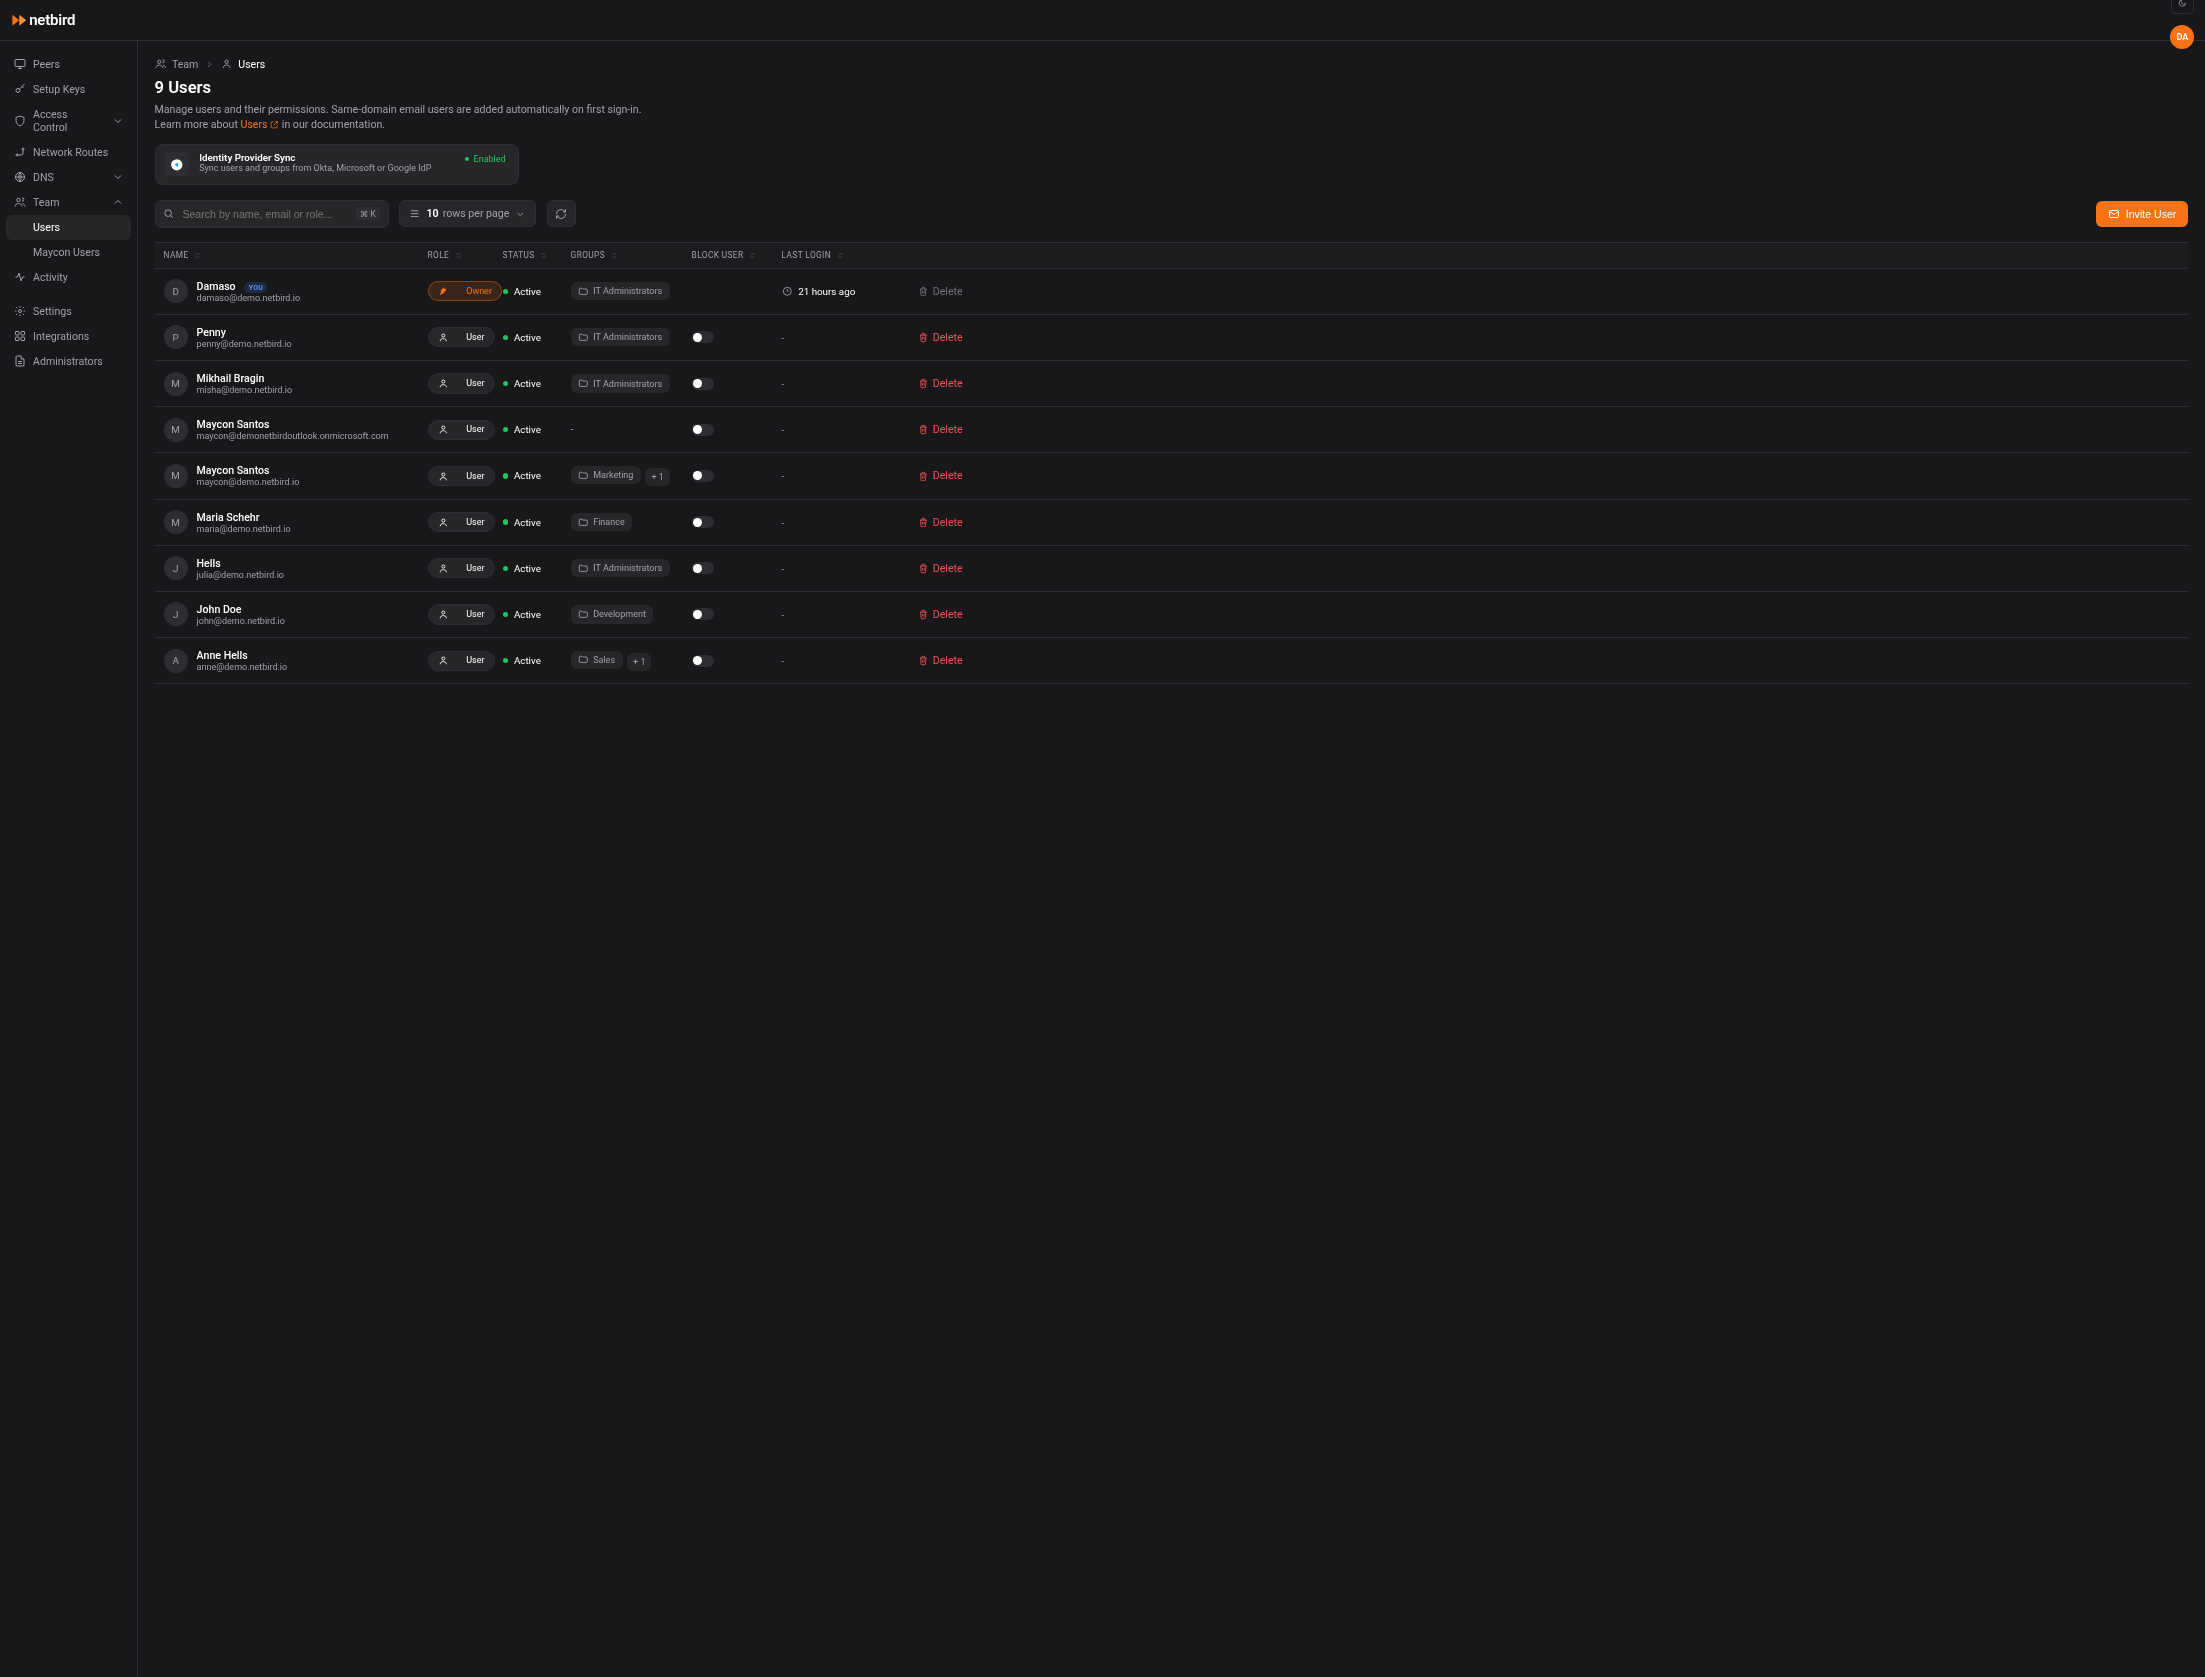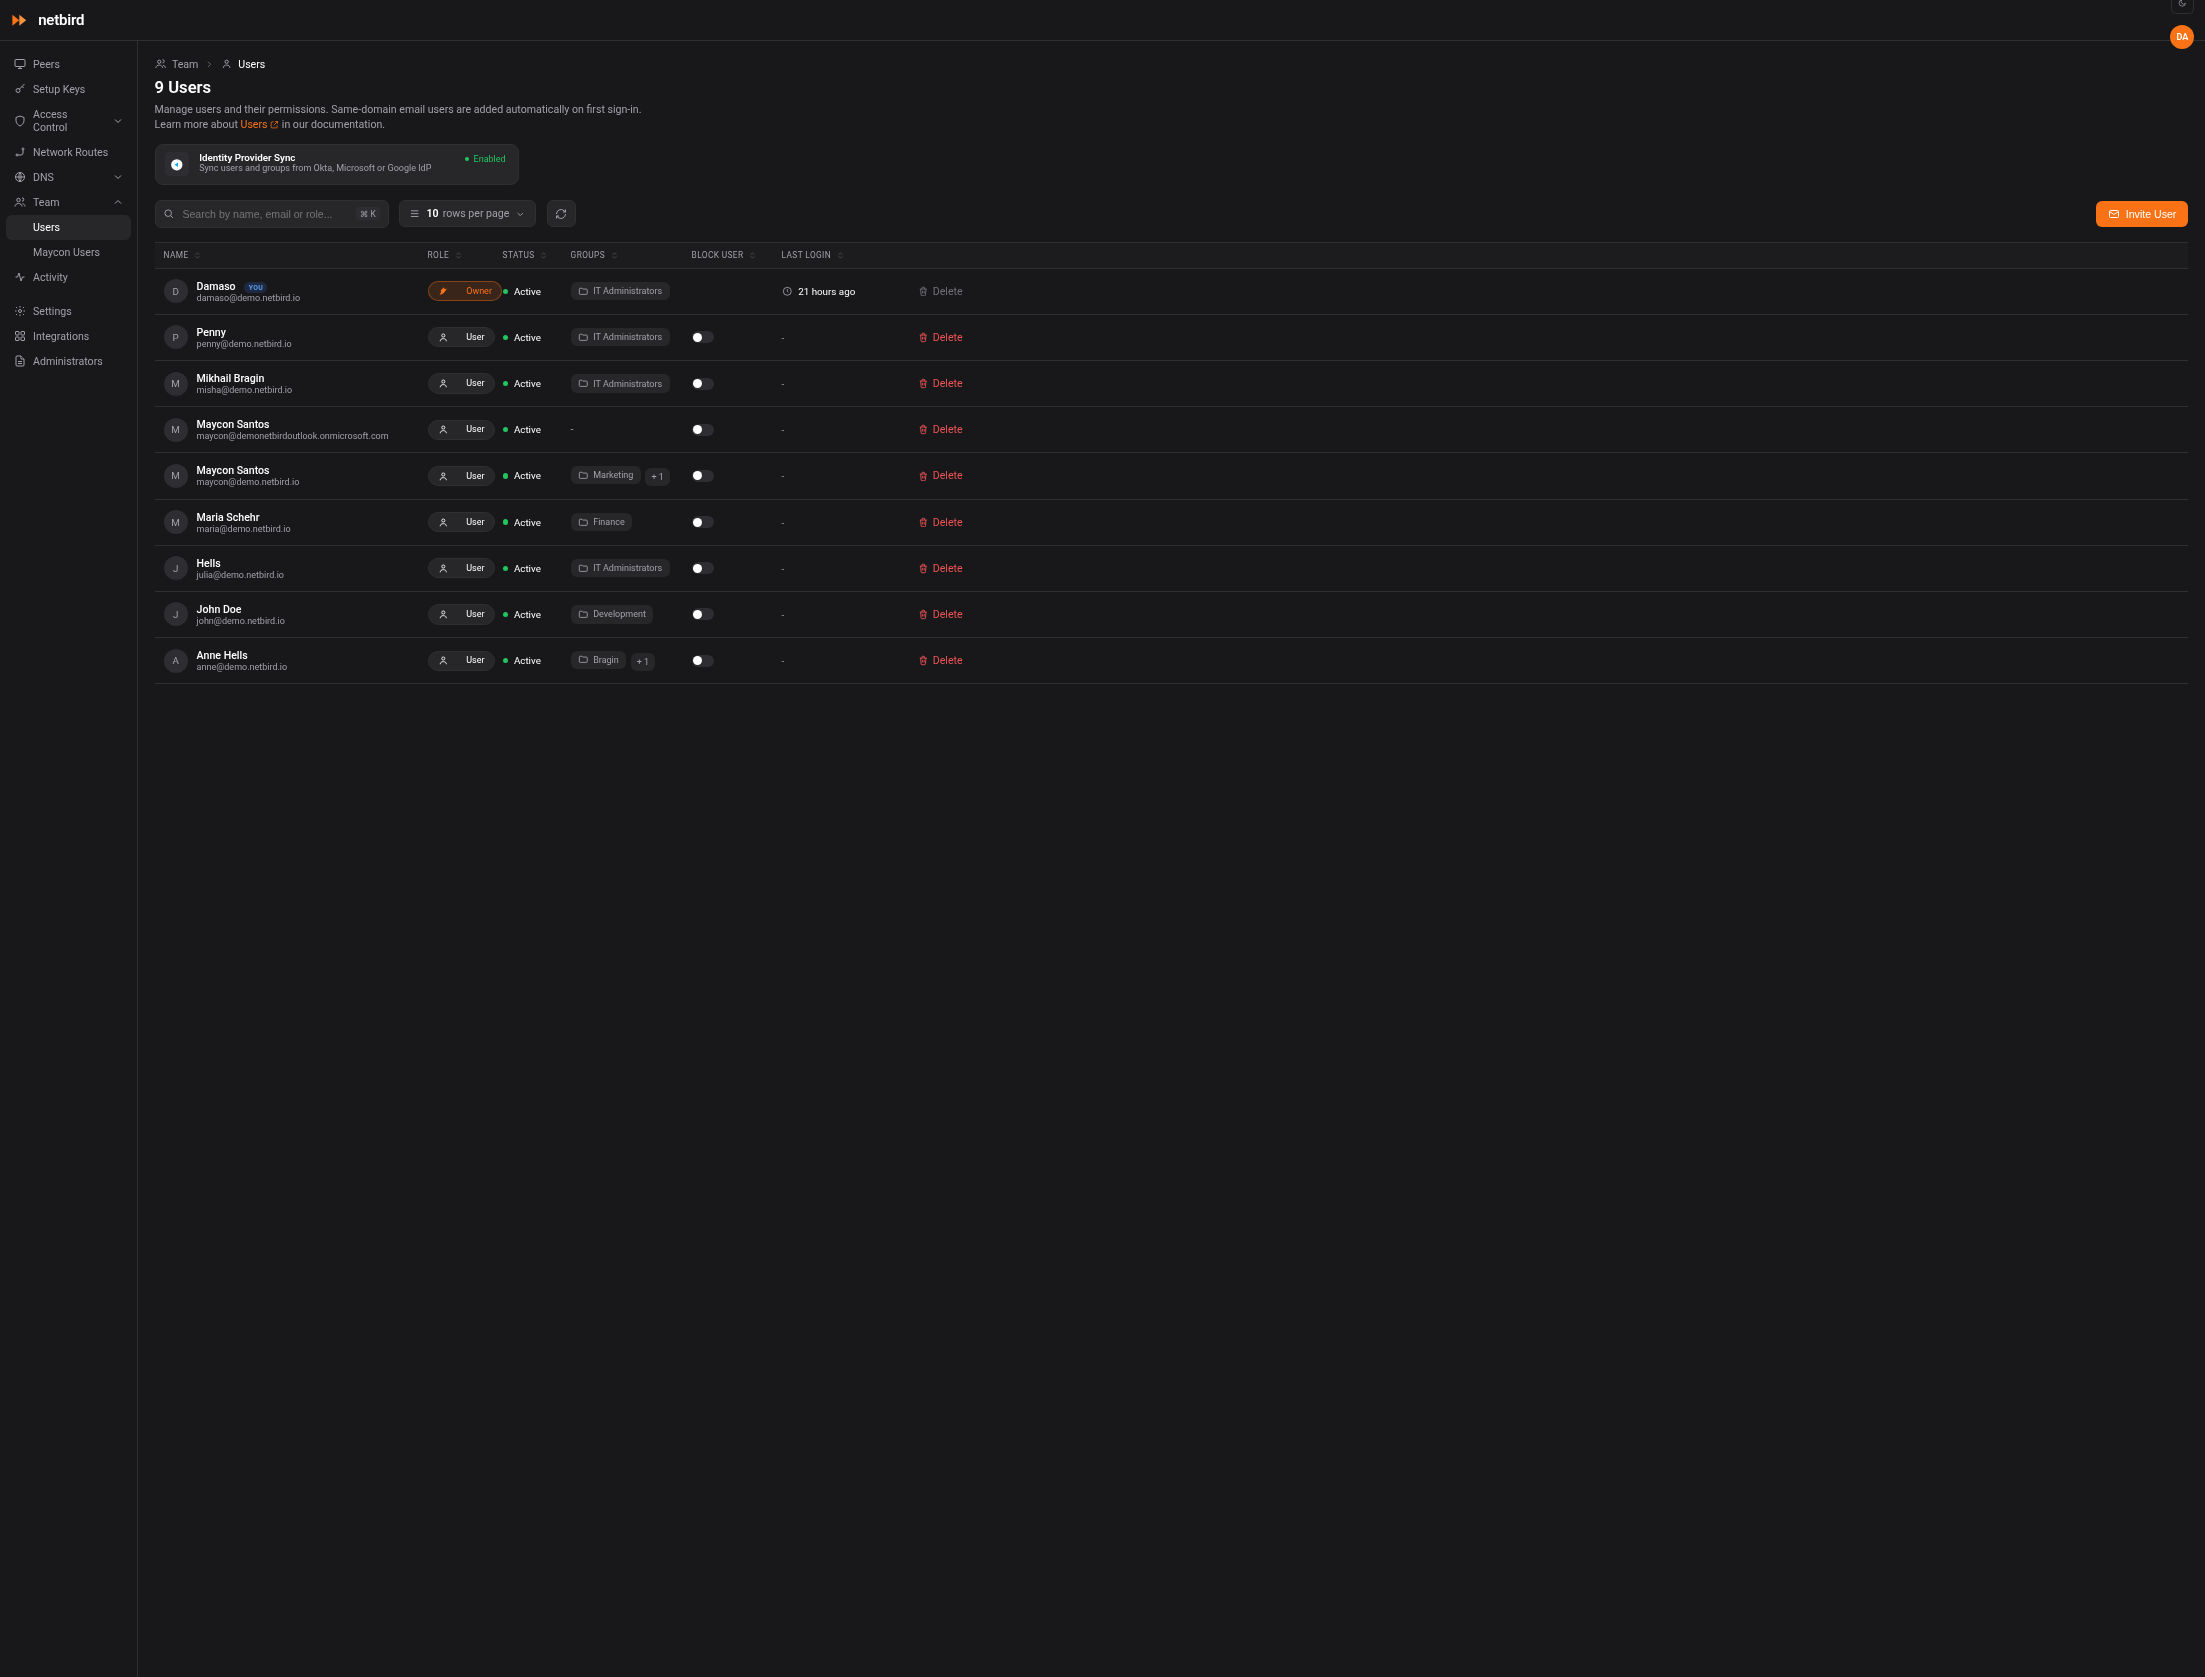--- a/index.html
+++ b/index.html
@@ -26,21 +26,21 @@
   }
   .app { display: flex; flex-direction: column; height: 100vh; min-height: 718px; }
 
   
   .topbar {
     height: 41px;
     display: flex; align-items: center; justify-content: space-between;
     padding: 0 10.6px 0 10.6px;
     border-bottom: 0.8px solid var(--border);
   }
-  .brand { display: flex; align-items: center; gap: 11px; }
+  .brand { display: flex; align-items: center; gap: 2px; }
   .brand-logo { width: 16.6px; height: 16.6px; }
   .brand-text { font-size: 15px; font-weight: 600; color: #fff; letter-spacing: -0.2px;}
   .top-right { display:flex; align-items:center; gap:10.6px;flex-direction:column;}
   .theme-btn {
     width: 22.6px; height: 22.6px; border-radius: 4.5px;
     display:flex; align-items:center; justify-content:center;
     border:0.8px solid var(--border); background:transparent; color:var(--text-dim);
     cursor:pointer;
   }
   .avatar {
@@ -838,21 +838,21 @@
       <span>User</span>
     </span></div>
               <div class="status-cell">
                 <span class="status-dot"></span>
                 <span>Active</span>
               </div>
               <div><span class="group-chip">
         <svg class="tiny-icon" viewBox="0 0 24 24">
                     <use href="#i-folder"></use>
                   </svg>
-        <span>Bragin</span>
+        <span>Sales</span>
                 </span><span class="plus-chip">+ 1</span></div>
               <div class="block-cell">
                 <div class="toggle"></div>
               </div>
               <div class="last-login dim">-</div>
               <div class="delete-btn">
                 <svg class="tiny-icon" viewBox="0 0 24 24">
                   <use href="#i-trash"></use>
                 </svg>
                 <span>Delete</span>

